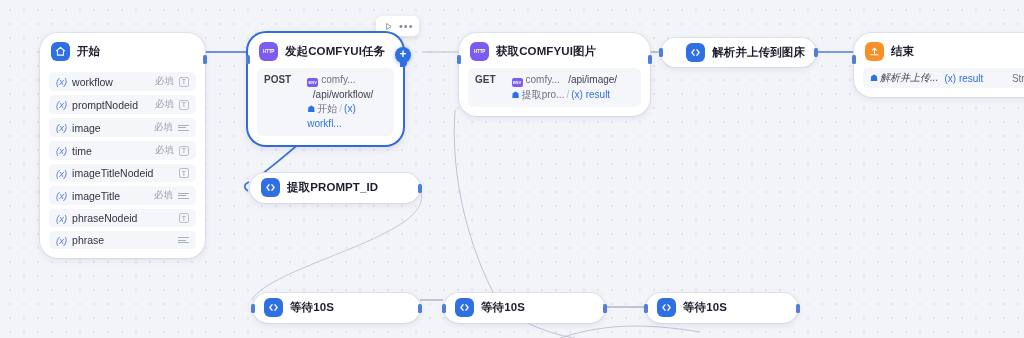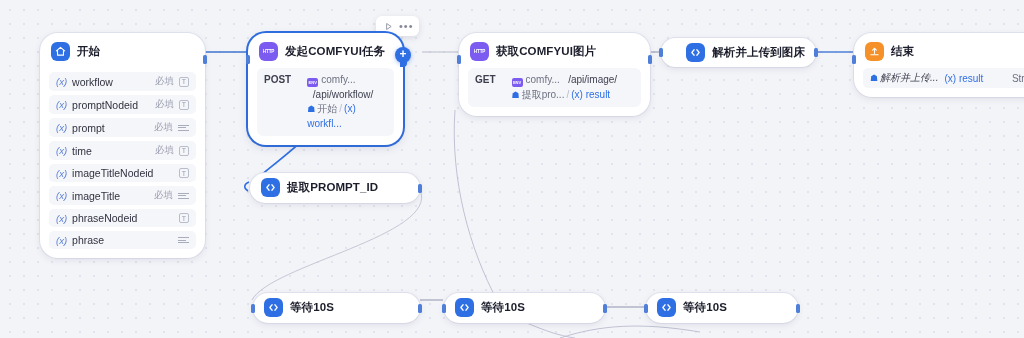--- a/index.html
+++ b/index.html
@@ -165,21 +165,21 @@
           <span class="tbox">T</span>
         </div>
         <div class="var-row">
           <span class="var-x">(x)</span>
           <span class="var-name">promptNodeid</span>
           <span class="req">必填</span>
           <span class="tbox">T</span>
         </div>
         <div class="var-row">
           <span class="var-x">(x)</span>
-          <span class="var-name">prompt</span>
+          <span class="var-name">image</span>
           <span class="req">必填</span>
           <span class="tlines">
             <i></i>
             <i></i>
             <i></i>
           </span>
         </div>
         <div class="var-row">
           <span class="var-x">(x)</span>
           <span class="var-name">time</span>

